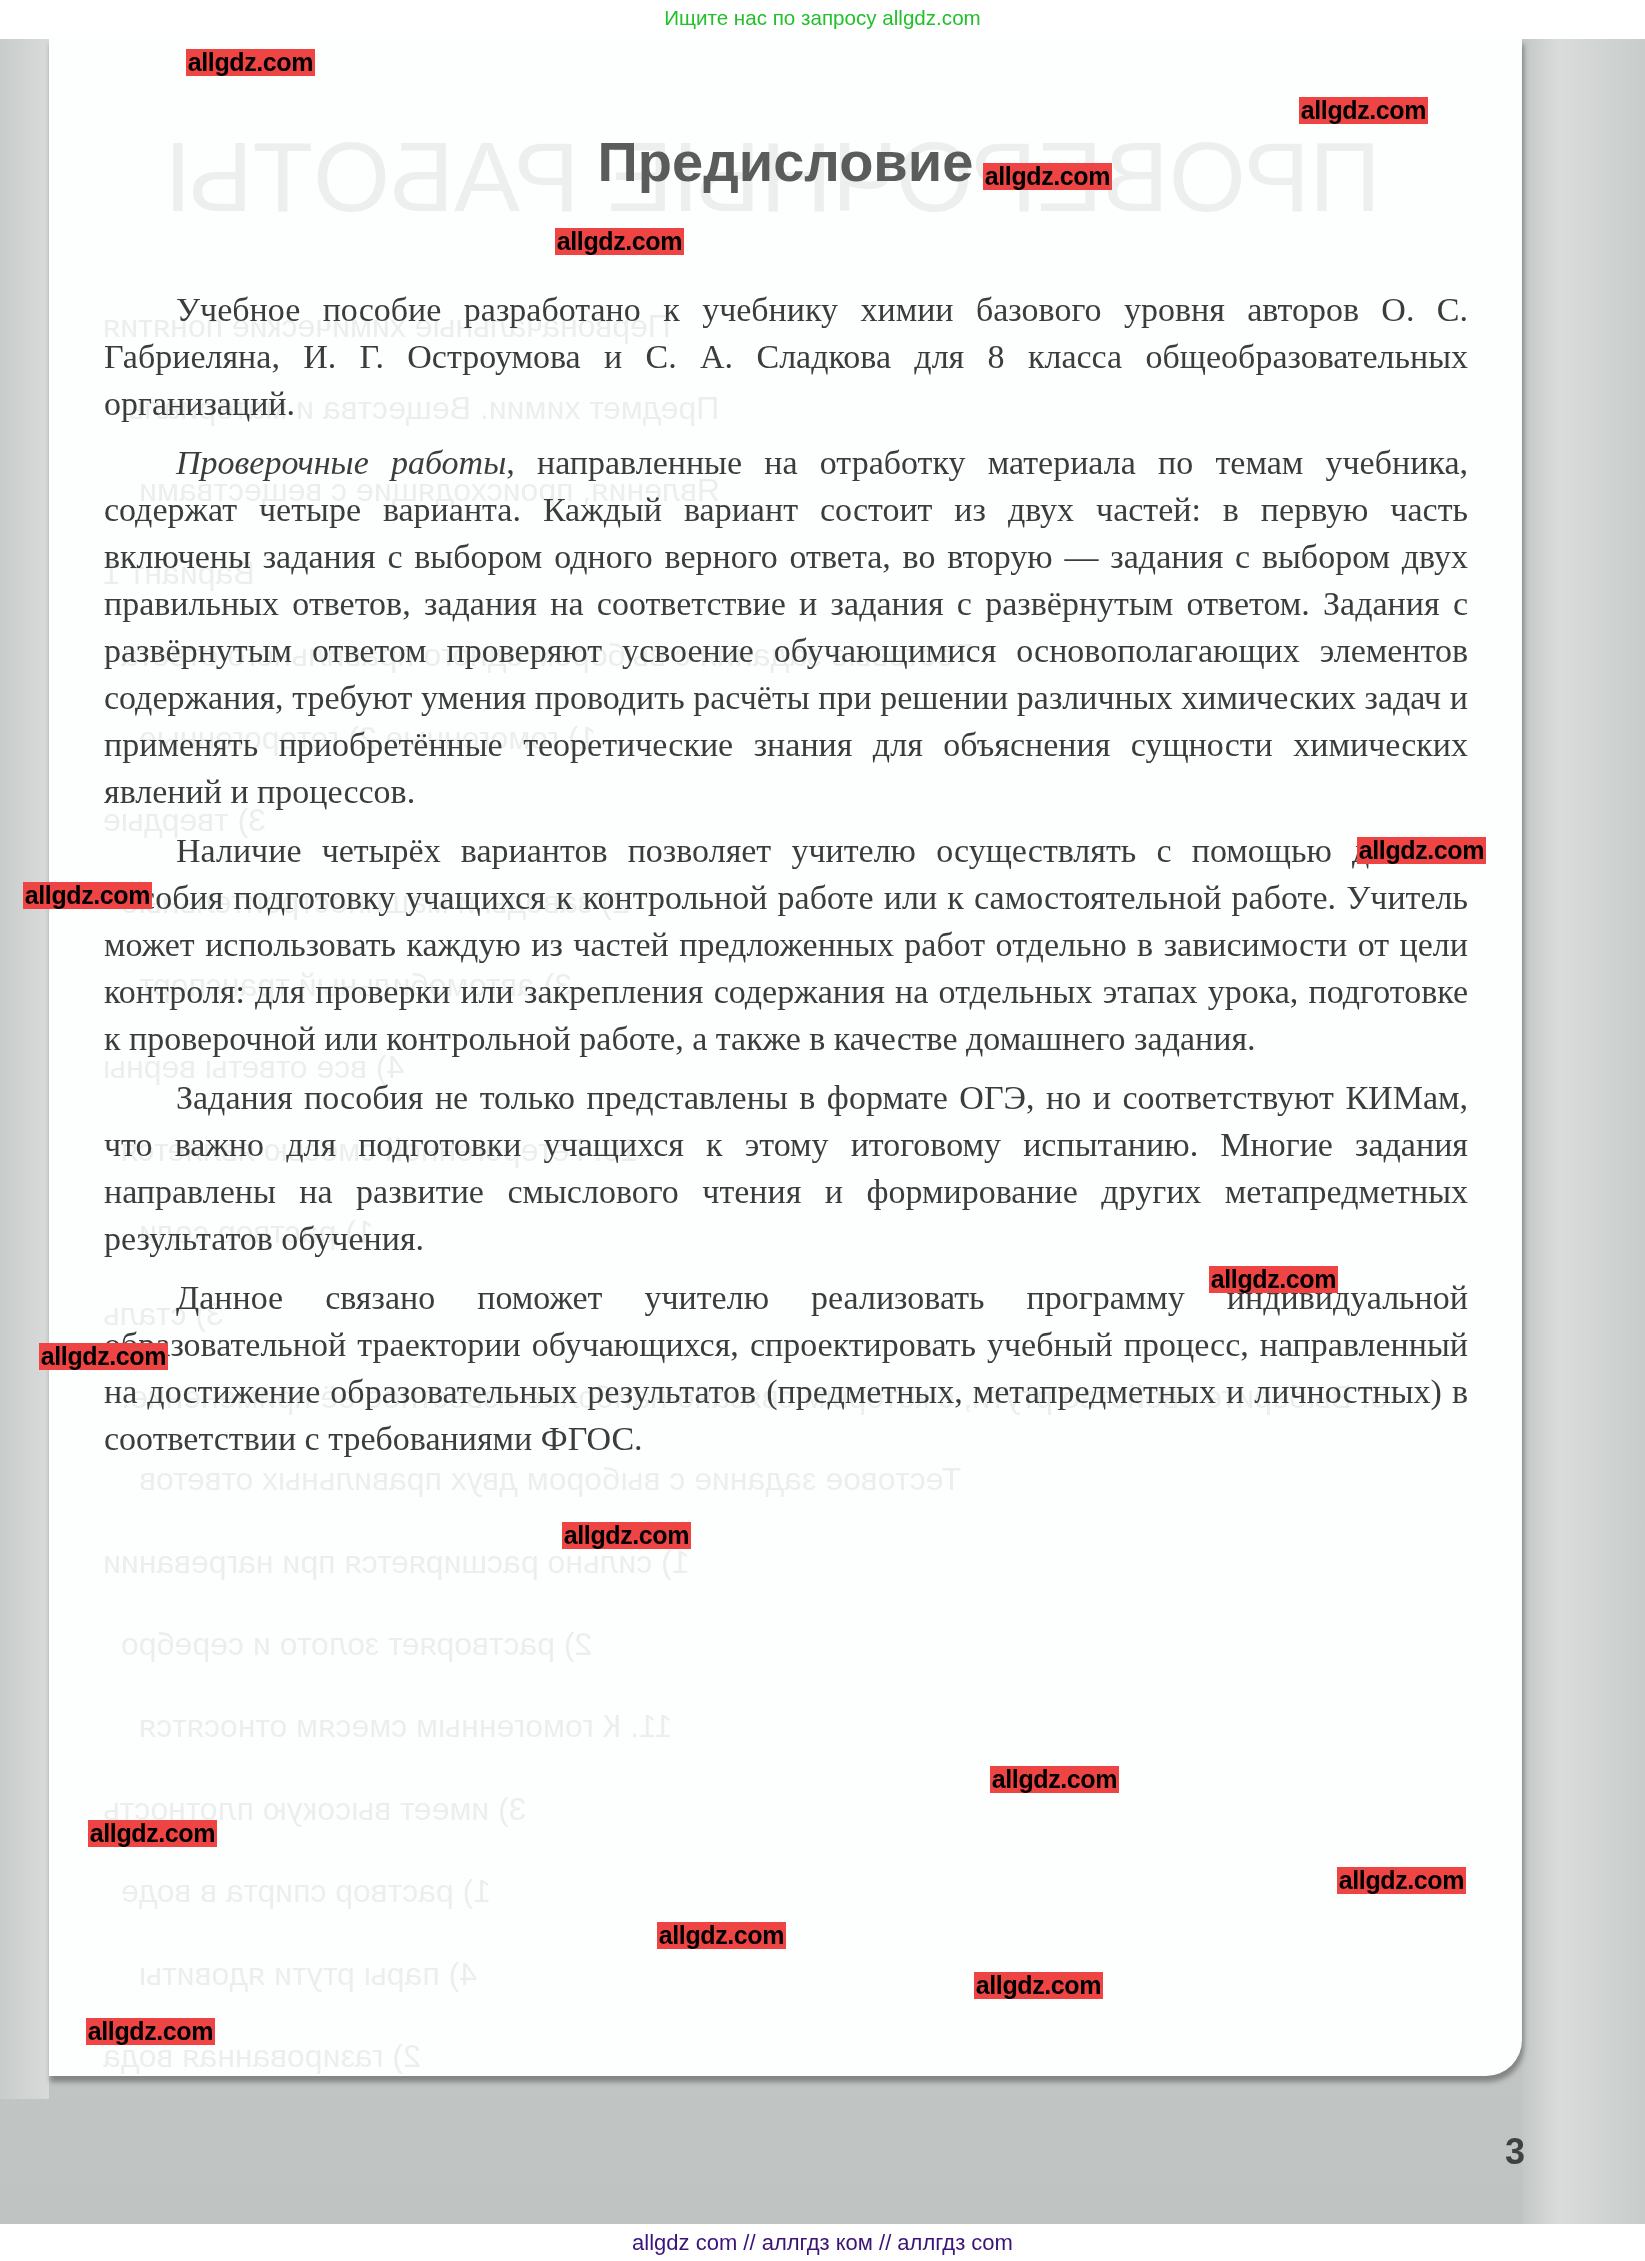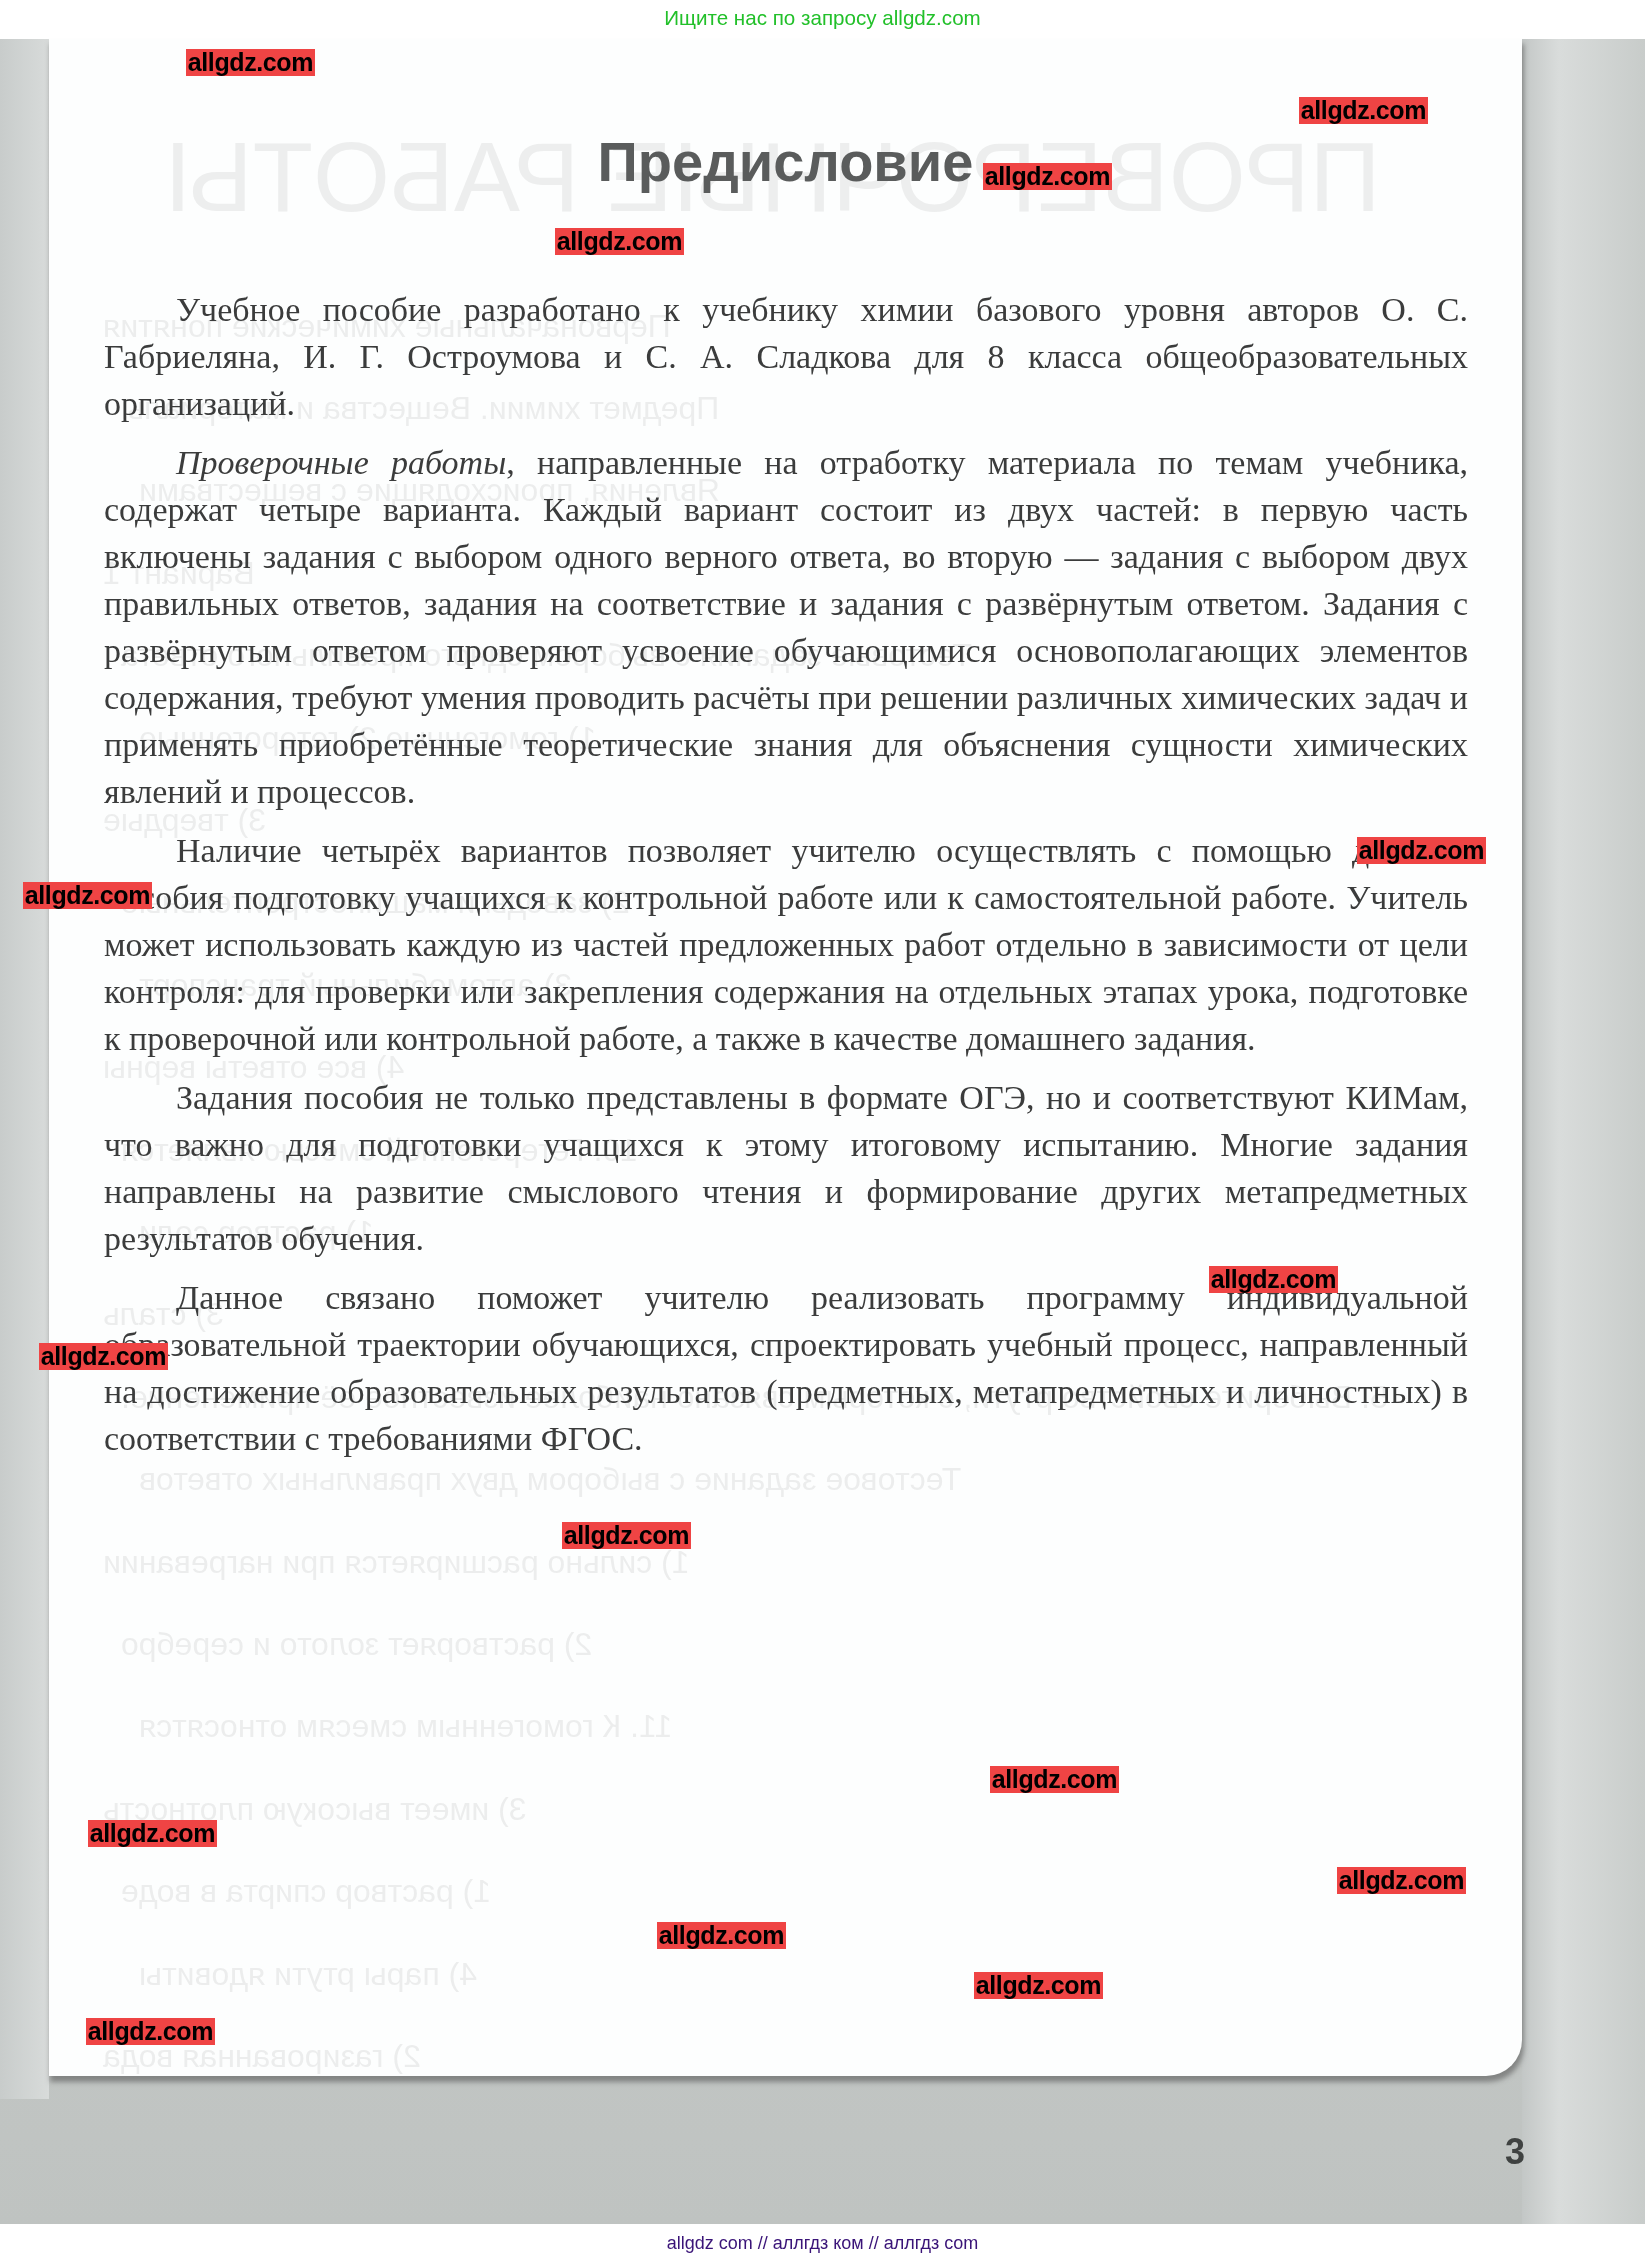--- a/index.html
+++ b/index.html
@@ -14,21 +14,21 @@
           border-bottom-right-radius:36px; box-shadow:1.8px 5.4px 5.4px rgba(80,80,80,0.55); }
   .ghost { position:absolute; color:rgba(120,125,125,0.13); font-family:"Liberation Sans", sans-serif; white-space:nowrap; }
   .title { position:absolute; left:0; width:1473px; top:90px; text-align:center;
            font-family:"Liberation Sans", sans-serif; font-weight:bold; font-size:56px; color:#5a5c5c; }
   .text { position:absolute; left:43px; top:235px; width:1388px; font-size:34px; line-height:47px; color:#3b3c3c; }
   .text p { margin:12px; text-align:justify; text-indent:72px; }
   .text i { font-style:italic; }
   .wm { position:absolute; font-family:"Liberation Sans", sans-serif; font-size:25px; color:#000; letter-spacing:-0.4px; background:#ef4444; padding:0 1.8px; line-height:27px;font-weight:bold; }
   .page-num { position:absolute; left:1505px; top:2131px; font-family:"Liberation Sans", sans-serif; font-weight:bold; font-size:36px; color:#3f4241; }
   .footer { position:absolute; left:0; top:2224px; width:1645px; height:38px; background:#ffffff; text-align:center; }
-  .footer span { font-family:"Liberation Sans", sans-serif; font-size:18px; color:#3a1478; line-height:38px; }
+  .footer span { font-family:"Liberation Sans", sans-serif; font-size:22px; color:#3a1478; line-height:38px; }
 </style>
 </head>
 <body>
 
 <div class="top-banner">
   <span>Ищите нас по запросу allgdz.com</span>
 </div>
 
 <div class="scan">
   <div class="edge-left"></div>

